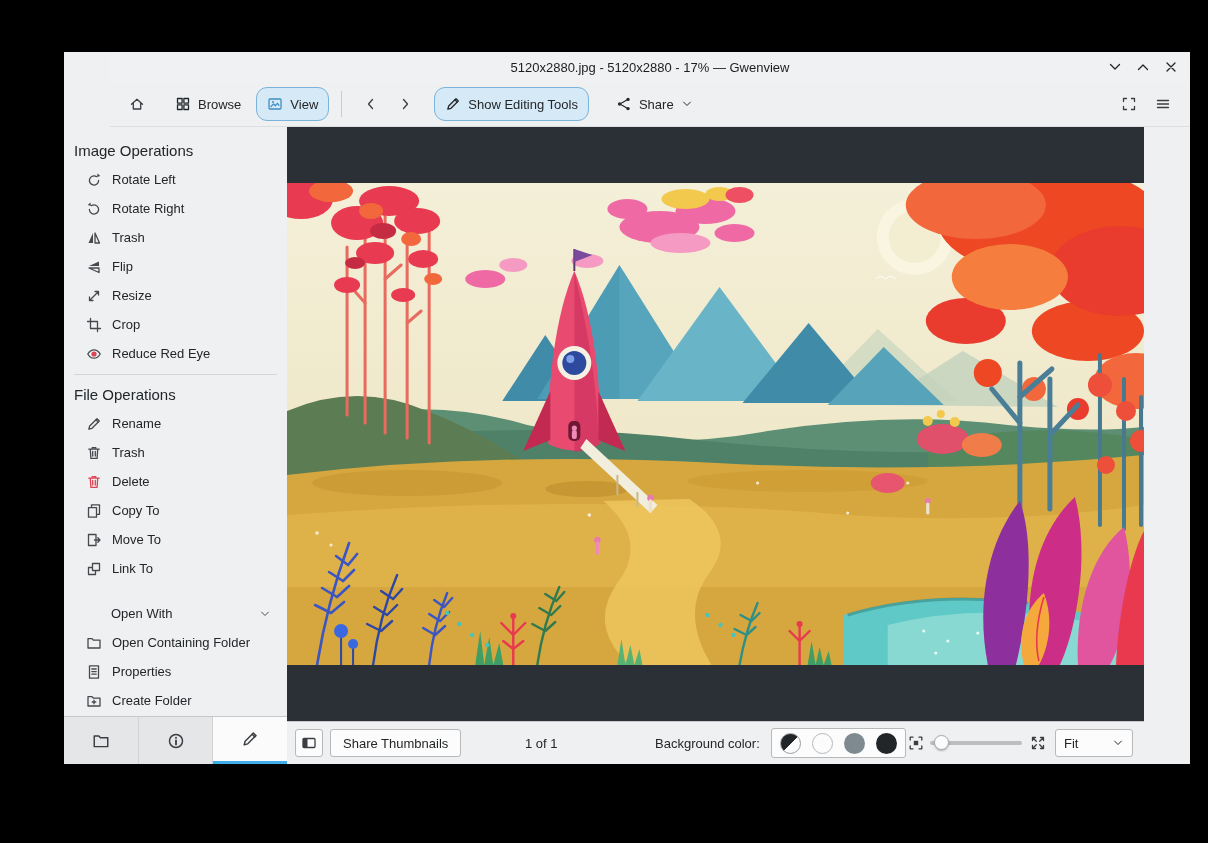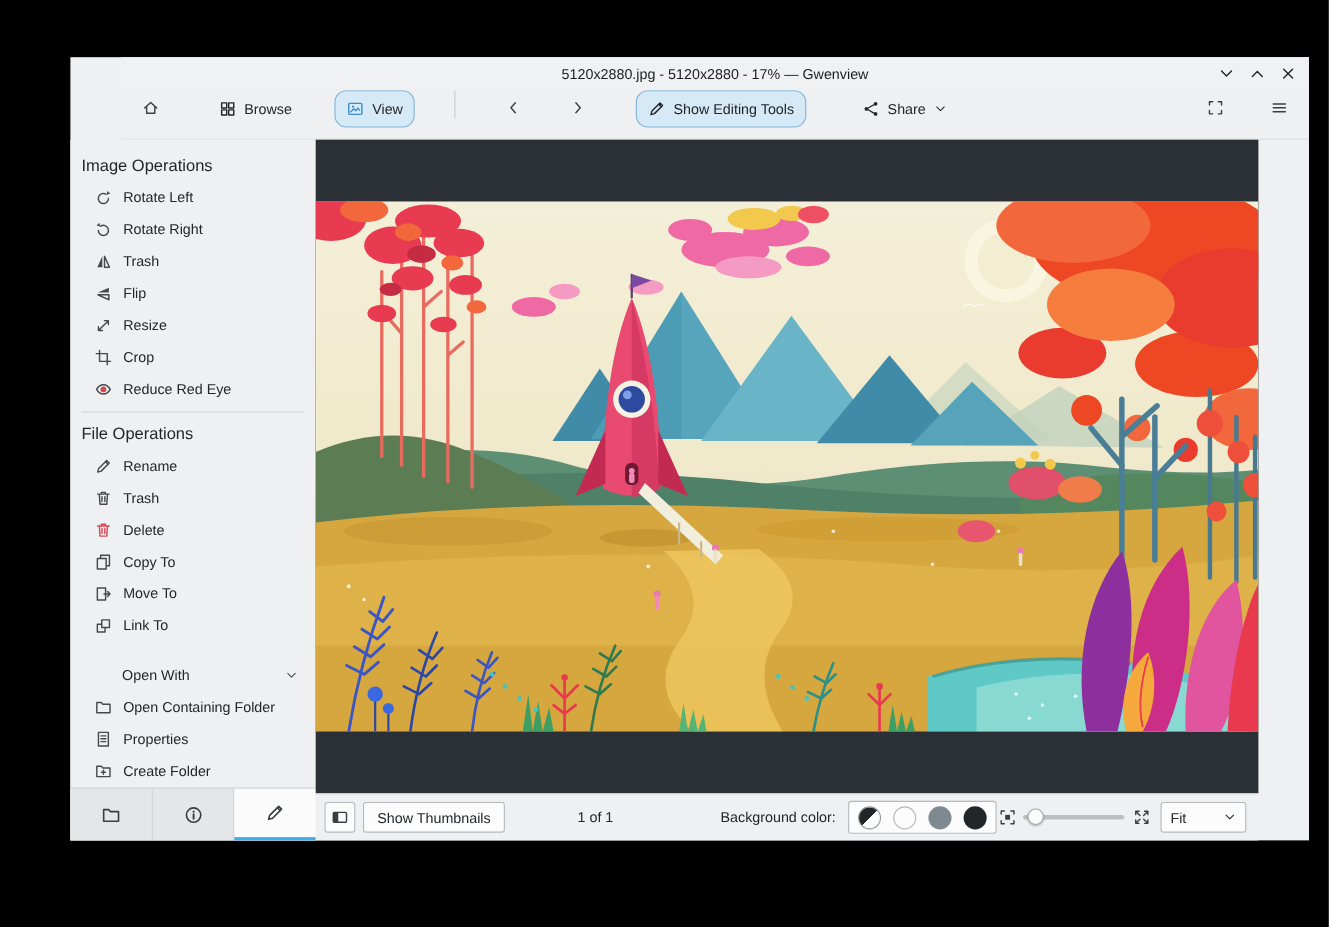--- a/index.html
+++ b/index.html
@@ -3,21 +3,21 @@
 <meta charset="utf-8">
 <style>
   html,body{margin:0;padding:0;}
   body{width:1208px;height:843px;background:#000;font-family:"Liberation Sans",sans-serif;position:relative;overflow:hidden;-webkit-font-smoothing:antialiased;}
   .window{position:absolute;left:64px;top:52px;width:1080px;height:712px;background:#eff0f1;padding-left:46px;}
   
   .titlebar{height:30px;position:relative;display:flex;align-items:center;justify-content:center;background:#f0f1f2;font-size:13px;color:#1b1e20;}
   .win-controls{position:absolute;right:10px;top:0;height:30px;display:flex;align-items:center;gap:10px;}
   .wc-btn{width:18px;height:18px;display:flex;align-items:center;justify-content:center;color:#232629;}
   
-  .toolbar{height:45px;display:flex;align-items:flex-start;padding:0 10px;border-bottom:1px solid #dcdee0;box-sizing:border-box;gap:24px;}
+  .toolbar{height:45px;display:flex;align-items:center;padding:0 10px;border-bottom:1px solid #dcdee0;box-sizing:border-box;}
   .tb-iconbtn{width:34px;height:32px;display:flex;align-items:center;justify-content:center;border-radius:3px;color:#3a3e42;flex:none;}
   .tb-btn{display:flex;align-items:center;gap:7px;height:32px;padding:0 10px;border:1px solid transparent;border-radius:3px;font-size:13px;color:#232629;flex:none;}
   .tb-btn.active{background:#d6e9f6;border-color:#7cb3d9;border-radius:11px;}
   .tb-sep{width:1px;height:26px;background:#c9cbcd;margin:0 12px;flex:none;}
   .ic{width:16px;height:16px;stroke:currentColor;fill:none;stroke-width:1.3;stroke-linecap:round;stroke-linejoin:round;flex:none;}
   .ic12{width:12px;height:12px;}
   .blueic{color:#3f8fc4;}
   
   .sidebar{position:absolute;left:0;top:75px;width:223px;bottom:0;background:#eff0f1;display:flex;flex-direction:column;justify-content:space-between;}
   .sb-scroll{flex:1;padding-top:10px;overflow:hidden;}
@@ -591,21 +591,21 @@
     </div>
   </div>
 
   <div class="statusbar">
     <span class="st-abs st-togglebtn">
         <svg class="ic">
           <use href="#i-thumbbar"></use>
         </svg>
       </span>
     <span class="st-abs st-thumbs">
-        <span>Show Thumbnails</span>
+        <span>Share Thumbnails</span>
       </span>
     <span class="st-abs st-pages">1 of 1</span>
     <span class="st-abs st-bglabel">Background color:</span>
     <span class="st-abs swatch-group">
       <span class="swatch sw-auto"></span>
       <span class="swatch sw-white"></span>
       <span class="swatch sw-gray"></span>
       <span class="swatch sw-black"></span>
     </span>
     <svg class="ic st-abs st-zoomfit">

